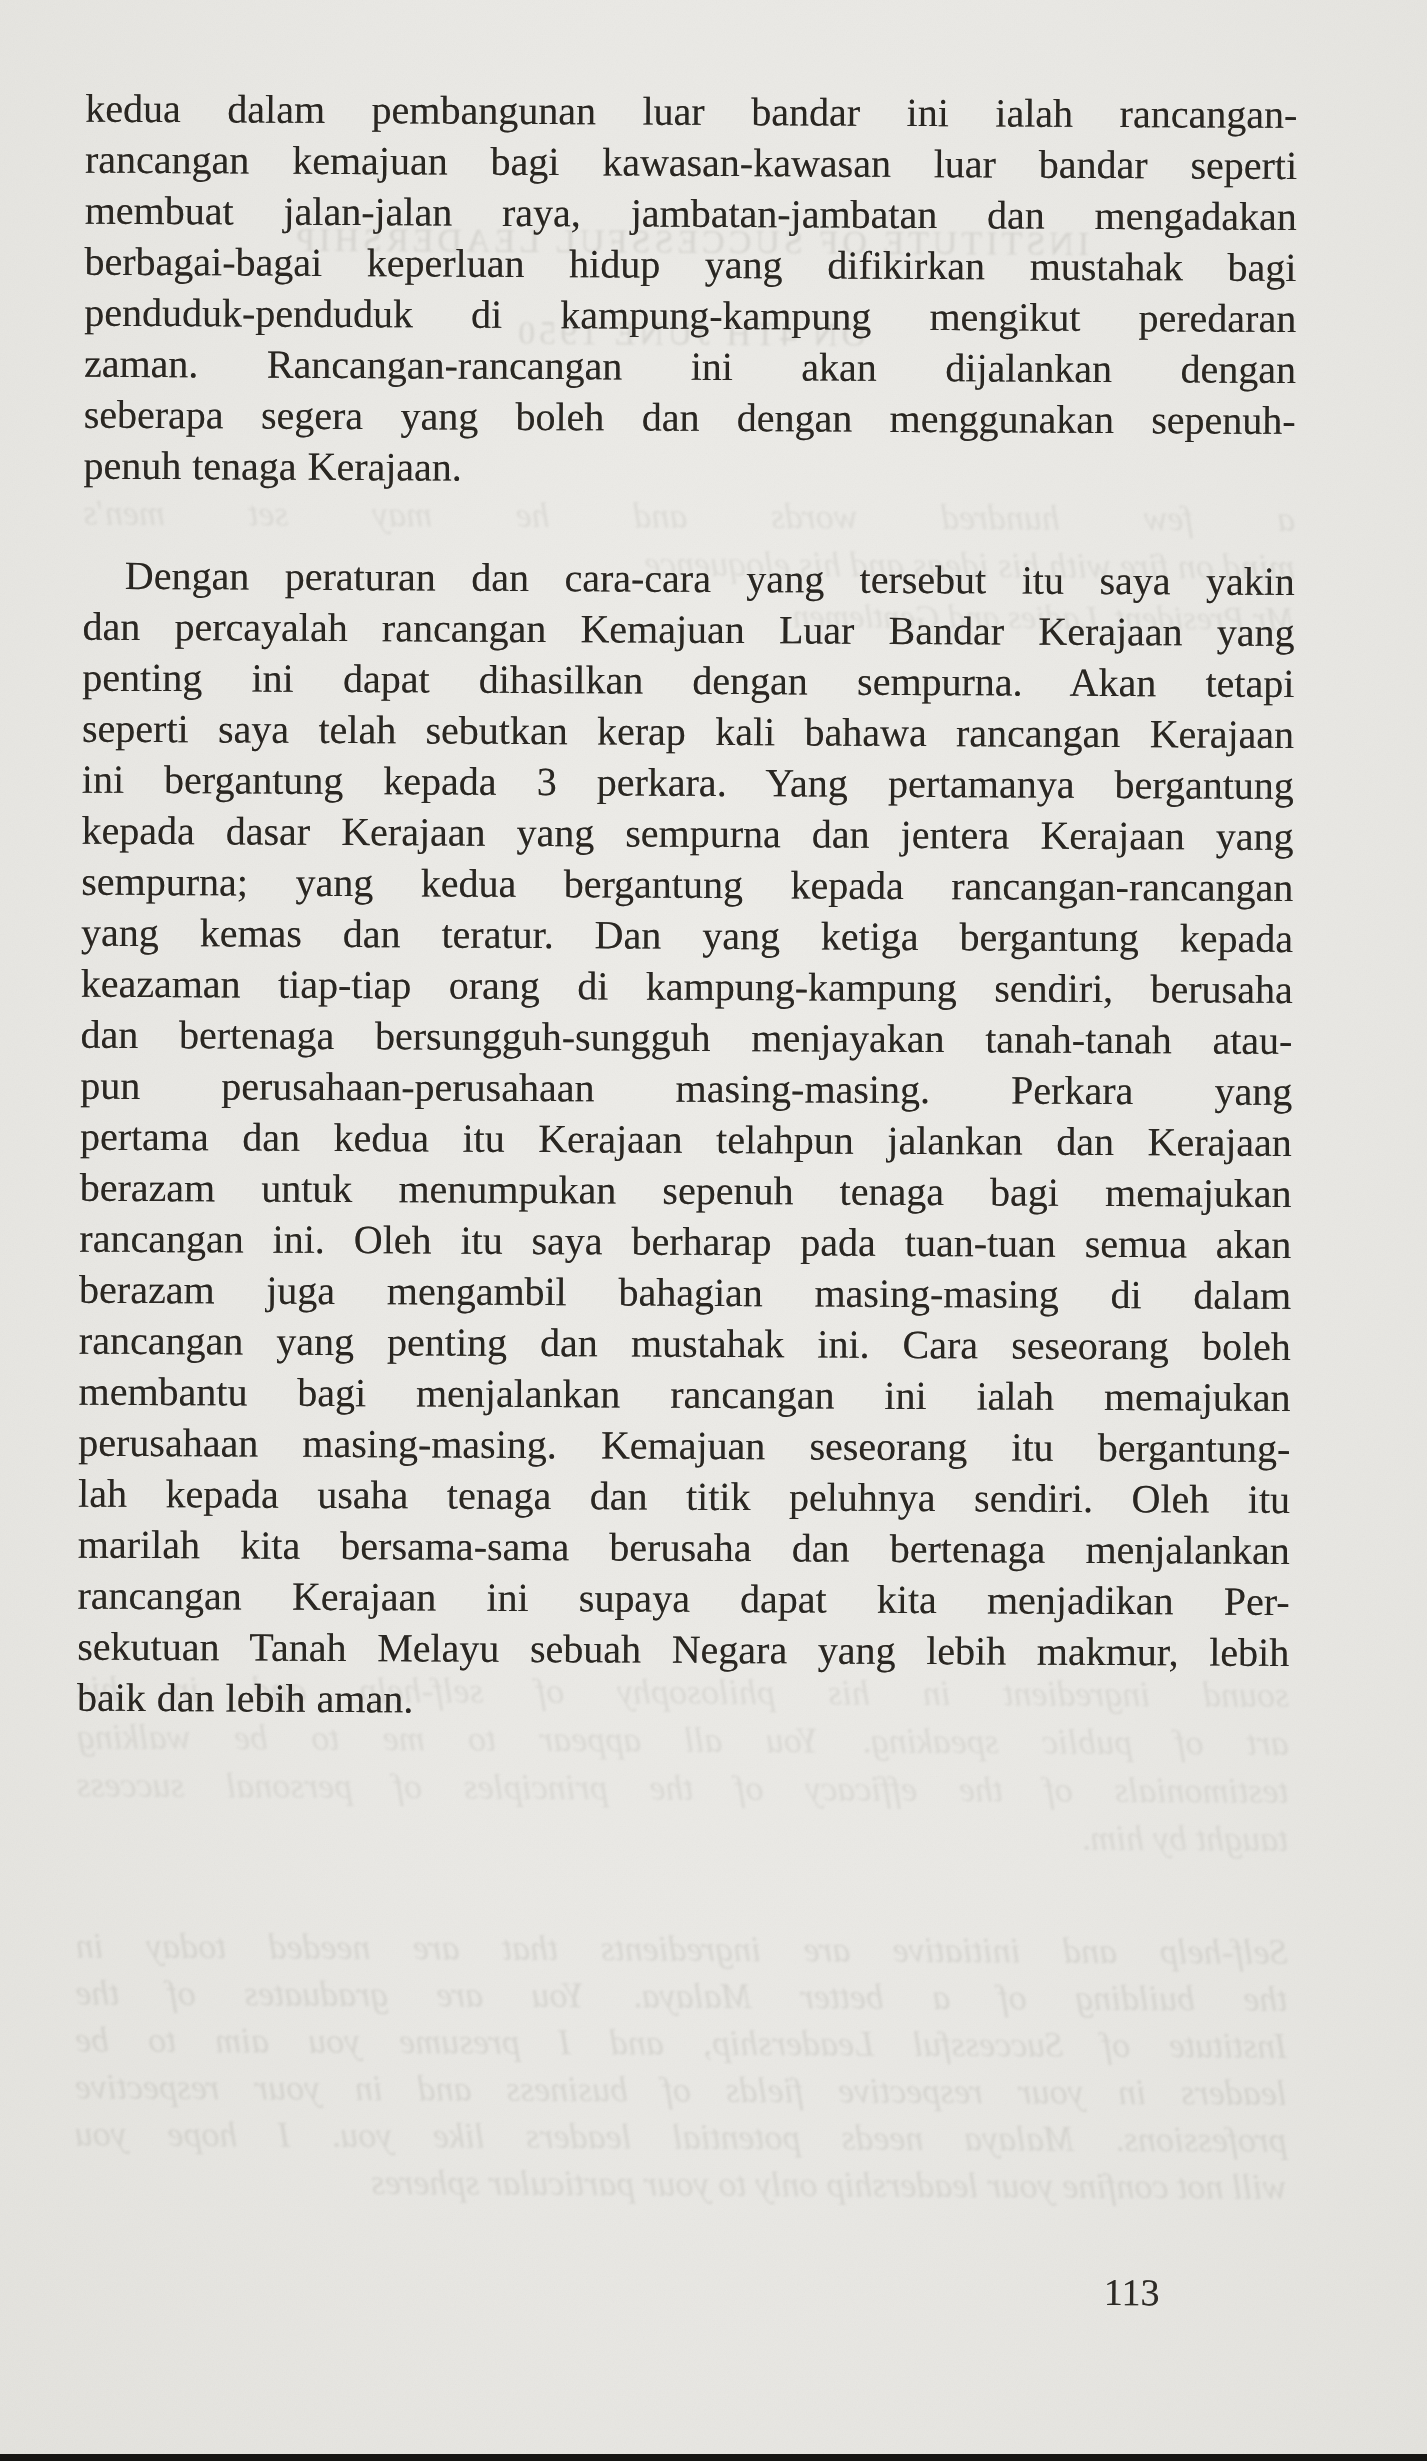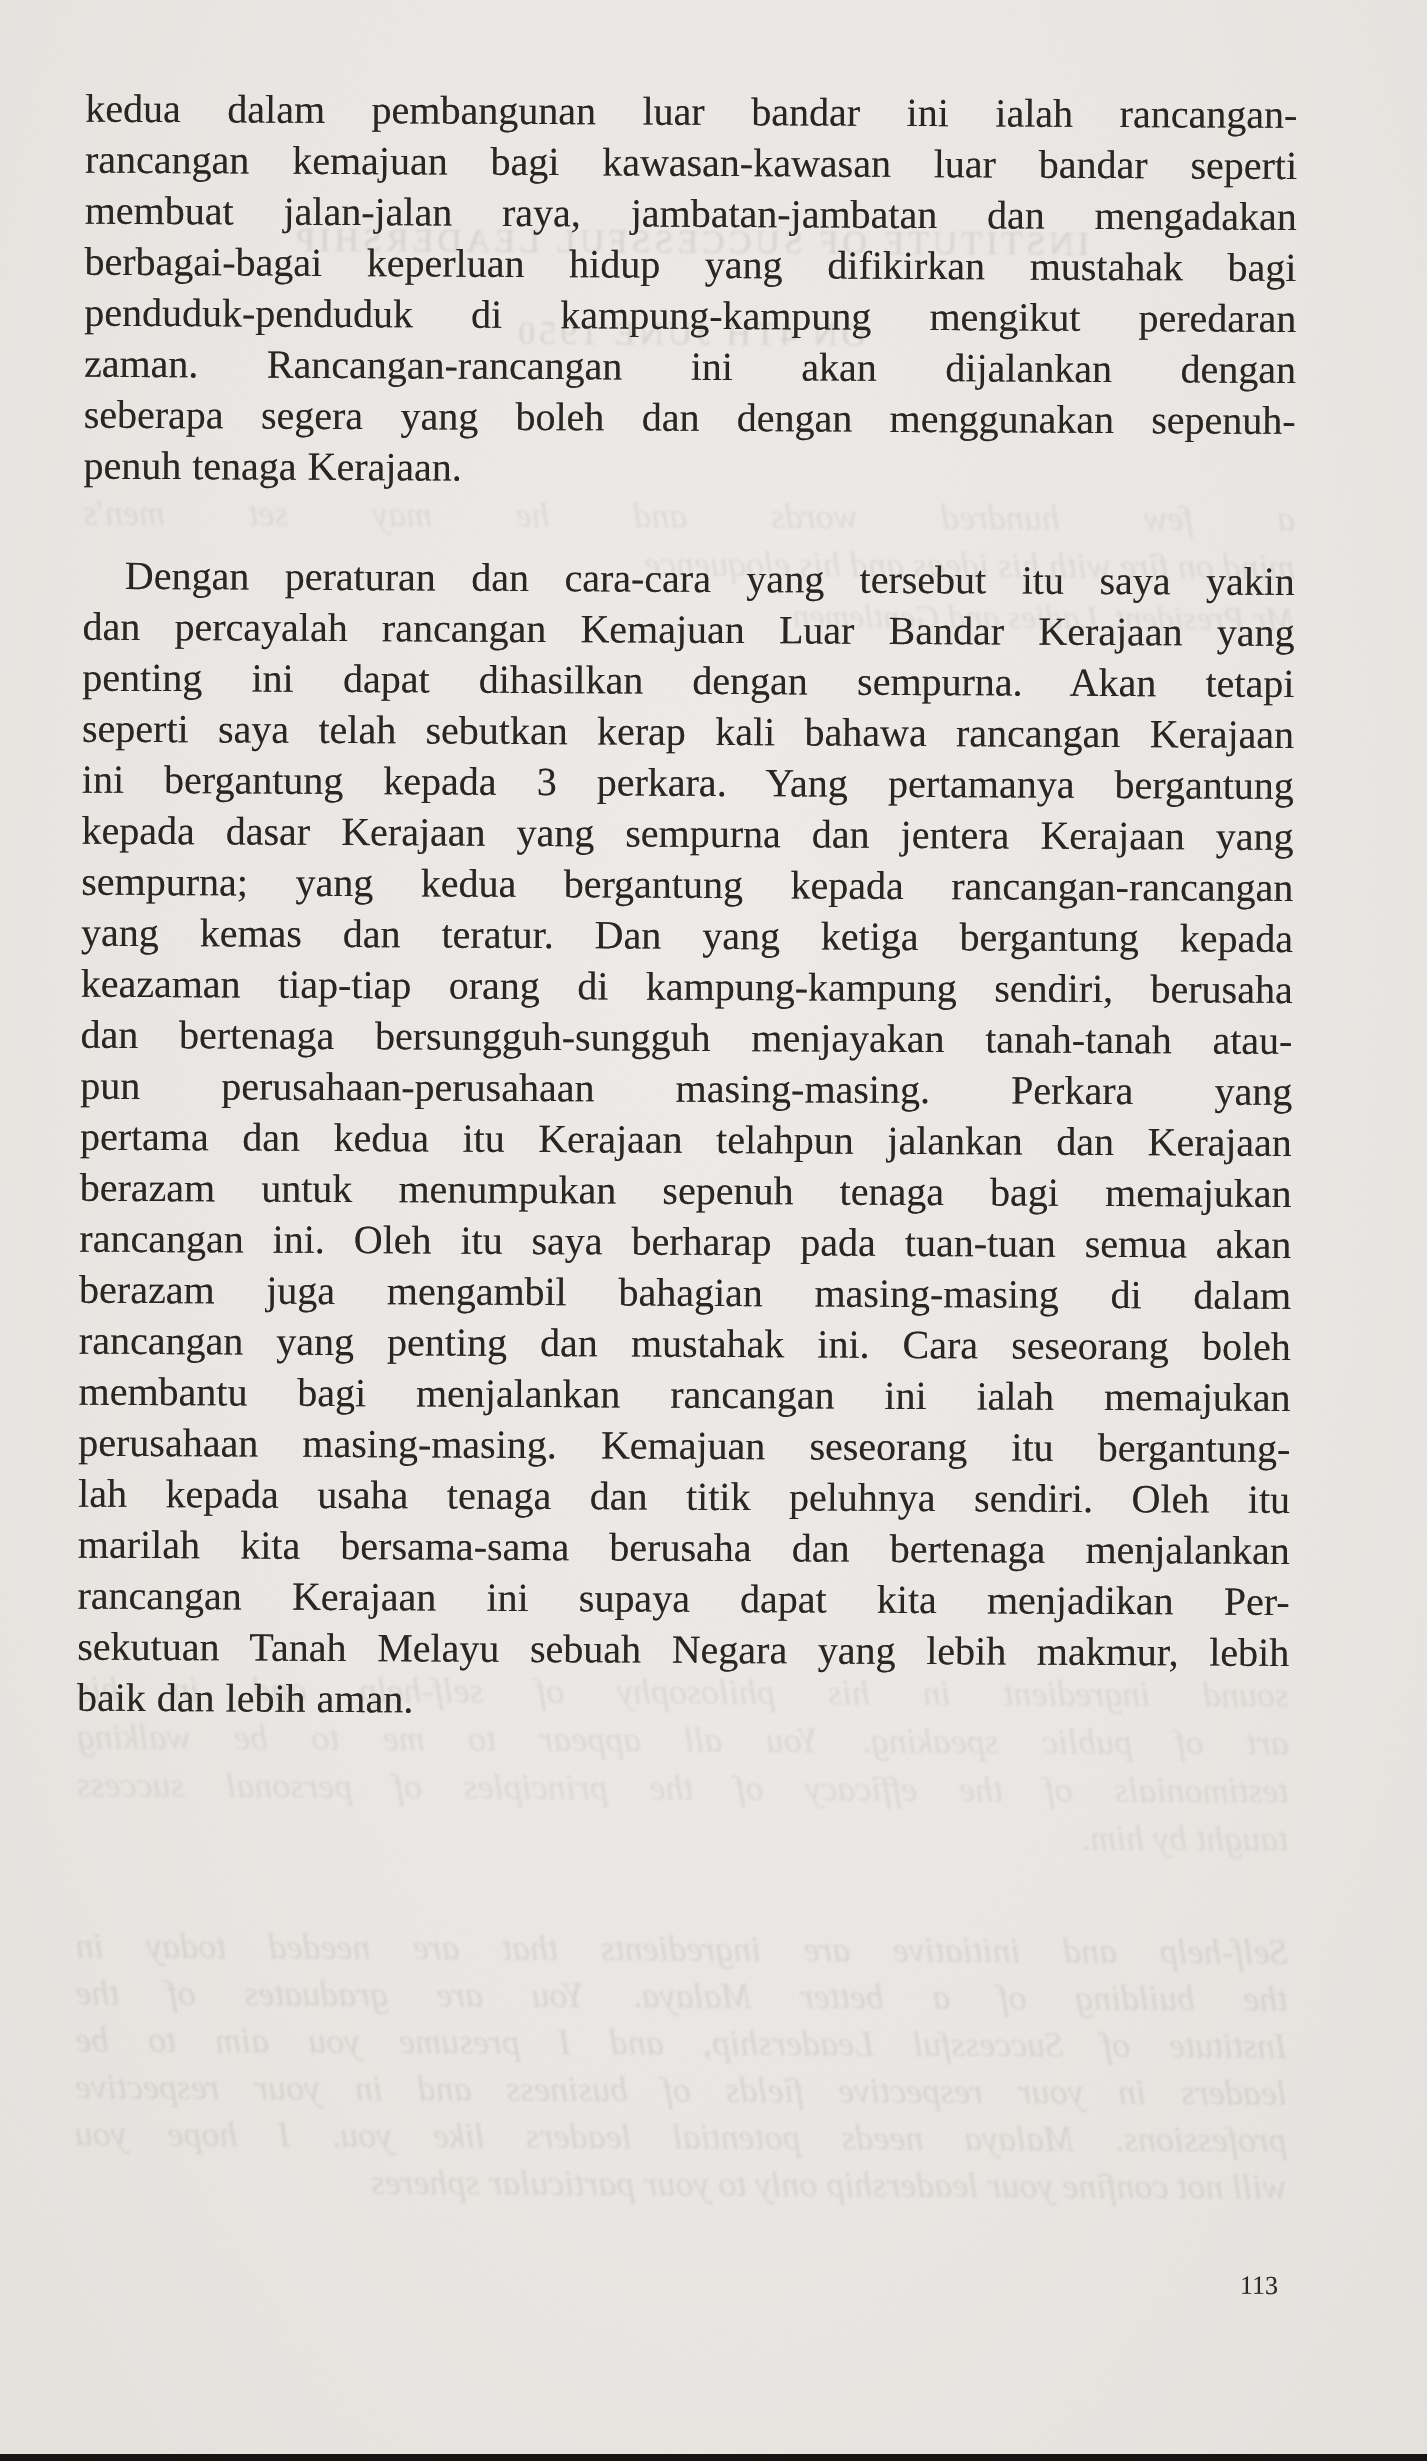--- a/index.html
+++ b/index.html
@@ -46,24 +46,24 @@
   }
   .para.indent .para-line.first {
     padding-left: 42px;
   }
   #para1 { top: 86px; }
   #para2 { top: 553px; }
   
   .page-number {
     position: absolute;
     top: 2268px;
-    left: 1198px;
+    left: 1110px;
     width: 134px;
-    text-align: center;
-    font-size: 26px;
+    text-align: left;
+    font-size: 38px;
     color: #2a2722;
     text-shadow: 0 0 0.5px rgba(38,35,30,0.5);
   }
   
   .ghost {
     position: absolute;
     left: 80px;
     width: 1212px;
     transform: scaleX(-1);
     color: #5d5a50;

